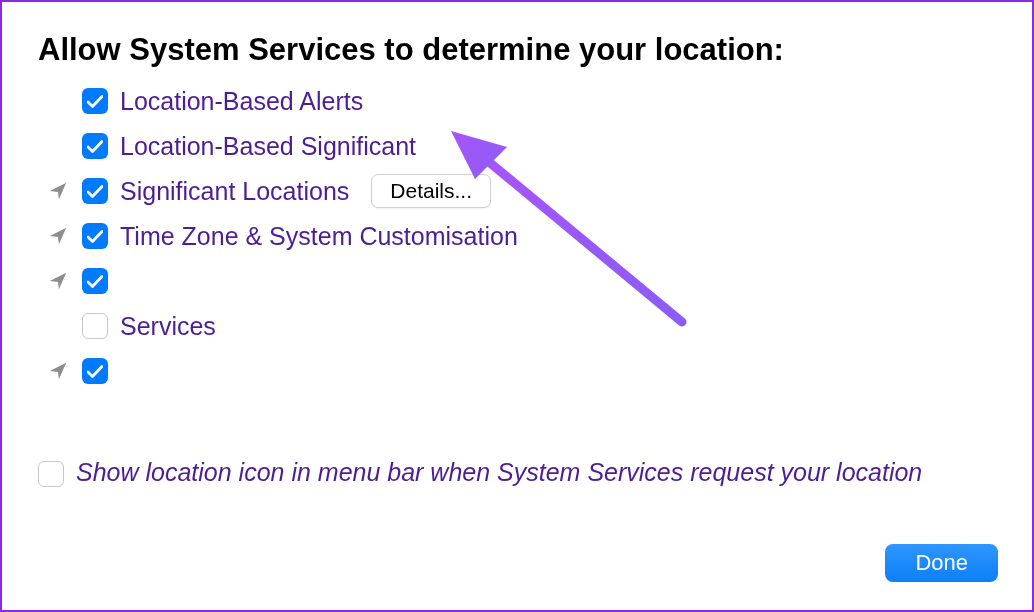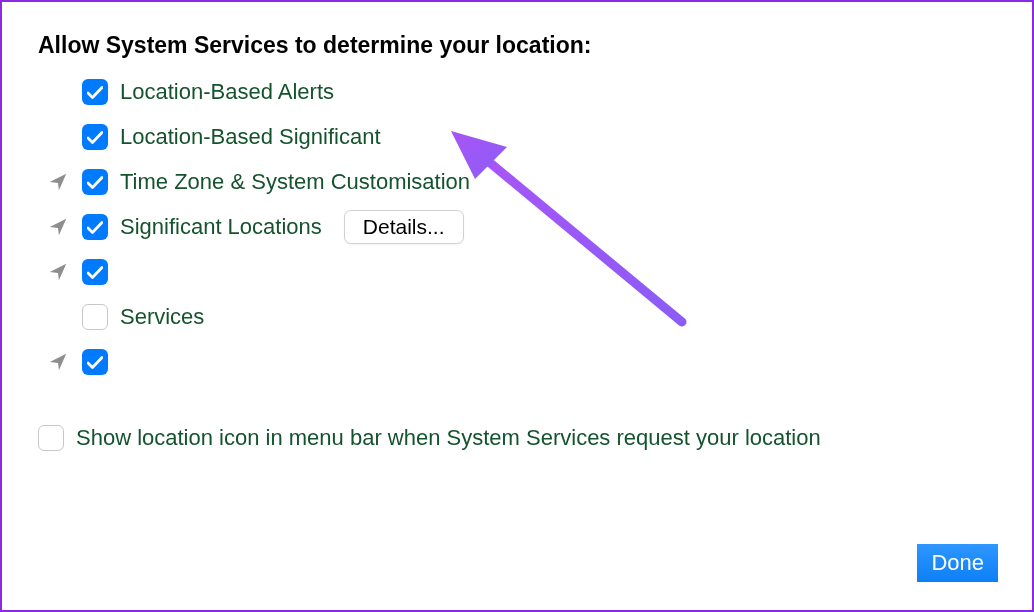--- a/index.html
+++ b/index.html
@@ -11,21 +11,21 @@
       font-family: -apple-system, BlinkMacSystemFont, "Helvetica Neue", Arial, sans-serif;
       background: #fff;
       width: 1034px;
       height: 612px;
       border: 2px solid #8A2BE2;
       padding: 30px 36px 28px 36px;
       position: relative;
       color: #000;
     }
     .heading {
-      font-size: 23px;
+      font-size: 31px;
       font-weight: 700;
       color: #000;
       margin-bottom: 18px;
     }
     .items {
       display: flex;
       flex-direction: column;
       gap: 15px;
       margin-left: 8px;
     }
@@ -61,51 +61,52 @@
     }
     .checkbox.unchecked {
       background: #fff;
       border: 1px solid #c8c8c8;
     }
     .checkmark {
       width: 16px;
       height: 13px;
     }
     .label {
-      font-size: 22px;
-      color: #14532d;
+      font-size: 25px;
+      color: #4c1d95;
     }
     .details-btn {
       font-size: 21px;
       color: #000;
       background: #fff;
       border: 1px solid #d0d0d0;
       border-radius: 7px;
       padding: 4px 18px;
       margin-left: 10px;
       cursor: pointer;
       box-shadow: 0 1px 2px rgba(0,0,0,0.05);
     }
     .show-row {
       display: flex;
-      align-items: flex-start;
+      align-items: flex-end;
       gap: 12px;
-      margin-top: 48px;
+      margin-top: 72px;
       margin-left: 0;
+      font-style: italic;
     }
     .done-btn {
       position: absolute;
       right: 34px;
       bottom: 28px;
       background: linear-gradient(to bottom, #2e96ff, #0d7ff7);
       color: #fff;
       font-size: 22px;
       border: none;
-      border-radius: 0;
-      padding: 6px 14px;
+      border-radius: 8px;
+      padding: 6px 30px;
       cursor: pointer;
     }
     .annotation-arrow {
       position: absolute;
       left: 445px;
       top: 125px;
       width: 250px;
       height: 210px;
       pointer-events: none;
     }
@@ -141,36 +142,36 @@
     <div class="arrow-slot">
       <svg class="arrow-icon" viewBox="0 0 24 24">
           <path d="M3 12 L21 3 L13 21 L12 13 Z" fill="#8e8e8e"></path>
         </svg>
     </div>
     <div class="checkbox checked">
       <svg class="checkmark" viewBox="0 0 16 13">
           <path d="M1 7 L5.5 11.5 L15 1.5" stroke="#fff" stroke-width="2.8" fill="none" stroke-linecap="round" stroke-linejoin="round"></path>
         </svg>
     </div>
-    <span class="label">Time Zone &amp; System Customisation</span>
-  </div>
-
-  <div class="row">
-    <div class="arrow-slot">
-      <svg class="arrow-icon" viewBox="0 0 24 24">
-          <path d="M3 12 L21 3 L13 21 L12 13 Z" fill="#8e8e8e"></path>
-        </svg>
-    </div>
-    <div class="checkbox checked">
-      <svg class="checkmark" viewBox="0 0 16 13">
-          <path d="M1 7 L5.5 11.5 L15 1.5" stroke="#fff" stroke-width="2.8" fill="none" stroke-linecap="round" stroke-linejoin="round"></path>
-        </svg>
-    </div>
     <span class="label">Significant Locations</span>
     <button class="details-btn">Details...</button>
+  </div>
+
+  <div class="row">
+    <div class="arrow-slot">
+      <svg class="arrow-icon" viewBox="0 0 24 24">
+          <path d="M3 12 L21 3 L13 21 L12 13 Z" fill="#8e8e8e"></path>
+        </svg>
+    </div>
+    <div class="checkbox checked">
+      <svg class="checkmark" viewBox="0 0 16 13">
+          <path d="M1 7 L5.5 11.5 L15 1.5" stroke="#fff" stroke-width="2.8" fill="none" stroke-linecap="round" stroke-linejoin="round"></path>
+        </svg>
+    </div>
+    <span class="label">Time Zone &amp; System Customisation</span>
   </div>
 
   <div class="row">
     <div class="arrow-slot">
       <svg class="arrow-icon" viewBox="0 0 24 24">
           <path d="M3 12 L21 3 L13 21 L12 13 Z" fill="#8e8e8e"></path>
         </svg>
     </div>
     <div class="checkbox checked">
       <svg class="checkmark" viewBox="0 0 16 13">

